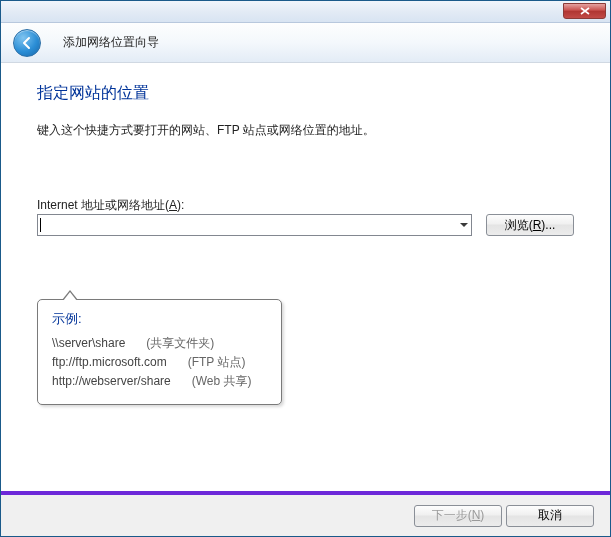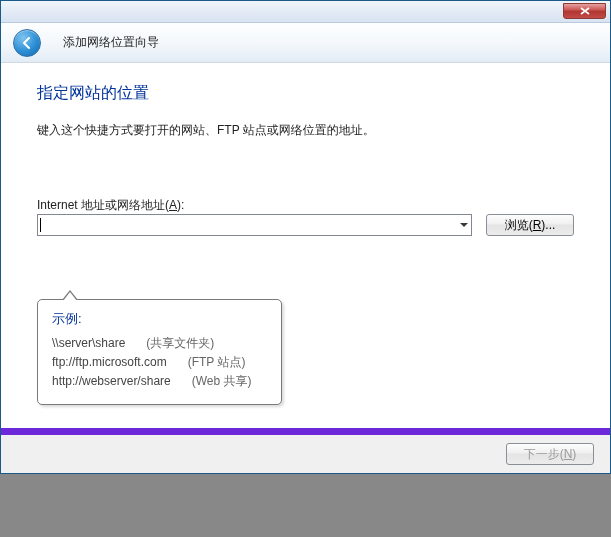--- a/index.html
+++ b/index.html
@@ -6,21 +6,21 @@
     body {
       font-family: 'Microsoft YaHei', 'Segoe UI', Tahoma, sans-serif;
       font-size: 12px;
       background: #888;
       width: 611px;
       height: 537px;
       overflow: hidden;
     }
     .window {
       width: 611px;
-      height: 474px;
+      height: 537px;
       background: #fff;
       border: 1px solid #1a5a8a;
       position: relative;
       display: flex;
       flex-direction: column;
       justify-content: space-between;
     }
     .titlebar {
       height: 22px;
       background: linear-gradient(to bottom, #f0f5fb 0%, #e3ebf5 50%, #d8e4f2 100%);
@@ -170,21 +170,21 @@
     }
     .tooltip-line {
       font-size: 12px;
       color: #444;
       line-height: 1.6;
     }
     .tooltip-line .desc { color: #666; margin-left: 21px; }
     .footer {
       height: 45px;
       background: #f0f0f0;
-      border-top: 7px solid #6d28d9;
+      border-top: 4px solid #6d28d9;
       display: flex;
       align-items: center;
       justify-content: flex-end;
       padding-right: 16px;
       gap: 4px;
     }
     .footer button {
       width: 88px;
       height: 22px;
       background: linear-gradient(to bottom, #fdfdfd 0%, #f0f0f0 45%, #e4e4e4 50%, #ececec 100%);
@@ -262,15 +262,16 @@
       <div class="tooltip-line">
         <span>http://webserver/share</span><span class="desc">(Web 共享)</span>
       </div>
     </div>
   </div>
 
   <div class="footer">
     <button class="disabled">
       <span>下一步(</span><span class="underline">N</span><span>)</span>
     </button>
+    <button>取消</button>
   </div>
 
 </div>
 
 </body></html>

